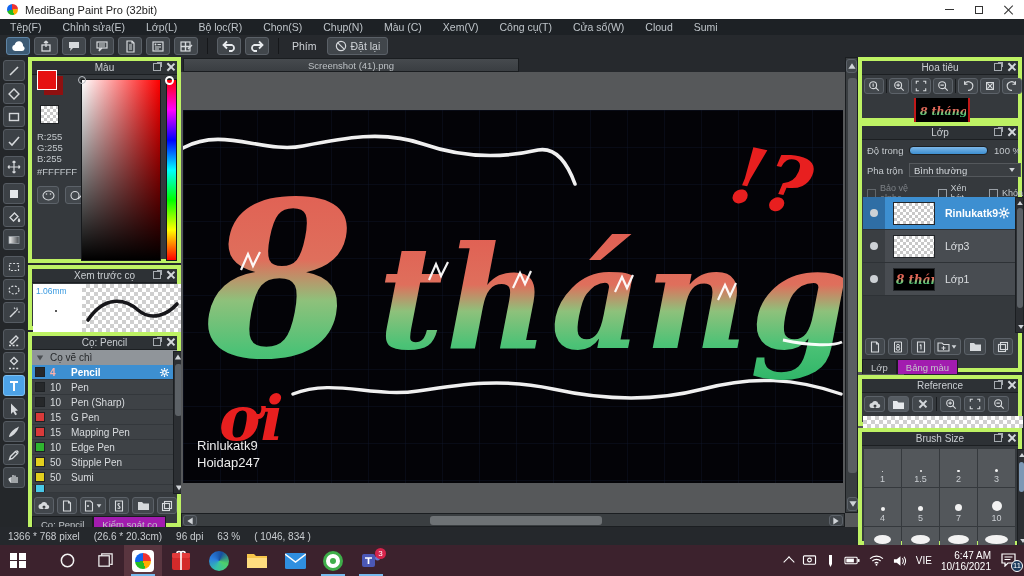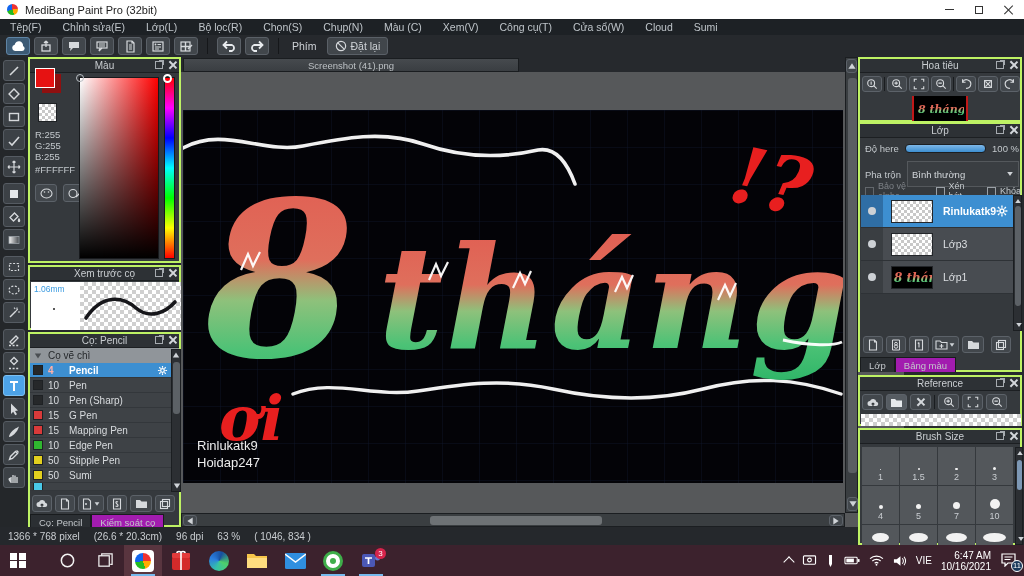--- a/index.html
+++ b/index.html
@@ -26,21 +26,21 @@
   #toolbar{position:absolute;left:0;top:35px;width:1024px;height:22px;background:#26292d;
     display:flex;align-items:center;gap:4px;padding-left:6px}
   .tbtn{width:24px;height:18px;background:#41464b;border:1px solid #5a6067;border-radius:3px;
     display:flex;align-items:center;justify-content:center}
   .tbtn.blue{background:#3c5a74;border-color:#5f84a5}
   .tsep{width:1px;height:16px;background:#15171a;margin:0 5px}
   #phim-label{font-size:10.5px;color:#cfd3d7;margin:0 6px 0 4px}
   #reset-btn{height:18px;background:#41464b;border:1px solid #5a6067;border-radius:3px;
     display:flex;align-items:center;gap:4px;padding:0 7px;font-size:10.5px;color:#cfd3d7}
   
-  .panel{position:absolute;background:#35393d;border:2px solid #bef264}
+  .panel{position:absolute;background:#35393d;border:4px solid #bef264}
   .phead{height:14px;background:#2d3135;display:flex;align-items:center;justify-content:center;
     font-size:10px;color:#c9cdd1;position:relative;border-bottom:1px solid #1c1f22}
   .pops{position:absolute;right:3px;top:2px;display:flex;gap:5px;align-items:center}
   .pop-out{width:8px;height:8px;border:1px solid #a6abb0;position:relative}
   .pop-out:before{content:"";position:absolute;right:-2px;top:-2px;width:4px;height:4px;border-top:1px solid #a6abb0;border-right:1px solid #a6abb0}
   .pop-x{position:relative;width:8px;height:8px}
   .pop-x:before,.pop-x:after{content:"";position:absolute;left:3.5px;top:-1px;width:1.6px;height:10px;background:#d3d7db}
   .pop-x:before{transform:rotate(45deg)}.pop-x:after{transform:rotate(-45deg)}
   .ibtn{background:#42474c;border:1px solid #5c6269;border-radius:3px;
     display:flex;align-items:center;justify-content:center}
@@ -598,27 +598,27 @@
 
 <div class="panel" style="left:858px;top:122px;width:164px;height:250px">
   <div class="phead">
     <span>Lớp</span>
     <div class="pops">
         <div class="pop-out"></div>
         <div class="pop-x"></div>
       </div>
   </div>
   <div class="abs" style="left:5px;top:19px;display:flex;align-items:center;gap:6px;width:154px">
-    <span style="font-size:9.5px;color:#c3c8cc">Độ here</span>
+    <span style="font-size:9.5px;color:#c3c8cc">Độ trong</span>
     <div style="flex:1;height:9px;border:1px solid #1c1f22;border-radius:4px;background:linear-gradient(#7db7e8,#3d8fd1)"></div>
     <span style="font-size:9.5px;color:#c3c8cc">100 %</span>
   </div>
   <div class="abs" style="left:5px;top:37px;display:flex;align-items:center;gap:6px;width:154px">
     <span style="font-size:9.5px;color:#c3c8cc">Pha trộn</span>
-    <div style="flex:1;height:14px;background:#3a3e42;border:1px solid #54585c;display:flex;align-items:center;justify-content:space-between;padding:12px 4px">
+    <div style="flex:1;height:14px;background:#3a3e42;border:1px solid #54585c;display:flex;align-items:center;justify-content:space-between;padding:0 4px">
       <span style="font-size:9.5px;color:#d3d7db">Bình thường</span>
       <div class="arr-dn" style="transform:scale(.7)"></div>
     </div>
   </div>
   <div class="abs" style="left:5px;top:57px;display:flex;align-items:center;gap:4px;width:156px;font-size:9px">
     <div class="cb" style="opacity:.45"></div>
     <span style="color:#7d8287">Bảo vệ alpha</span>
     <div class="cb" style="margin-left:5px"></div>
     <span style="color:#c3c8cc">Xén bớt</span>
     <div class="cb" style="margin-left:5px"></div>

